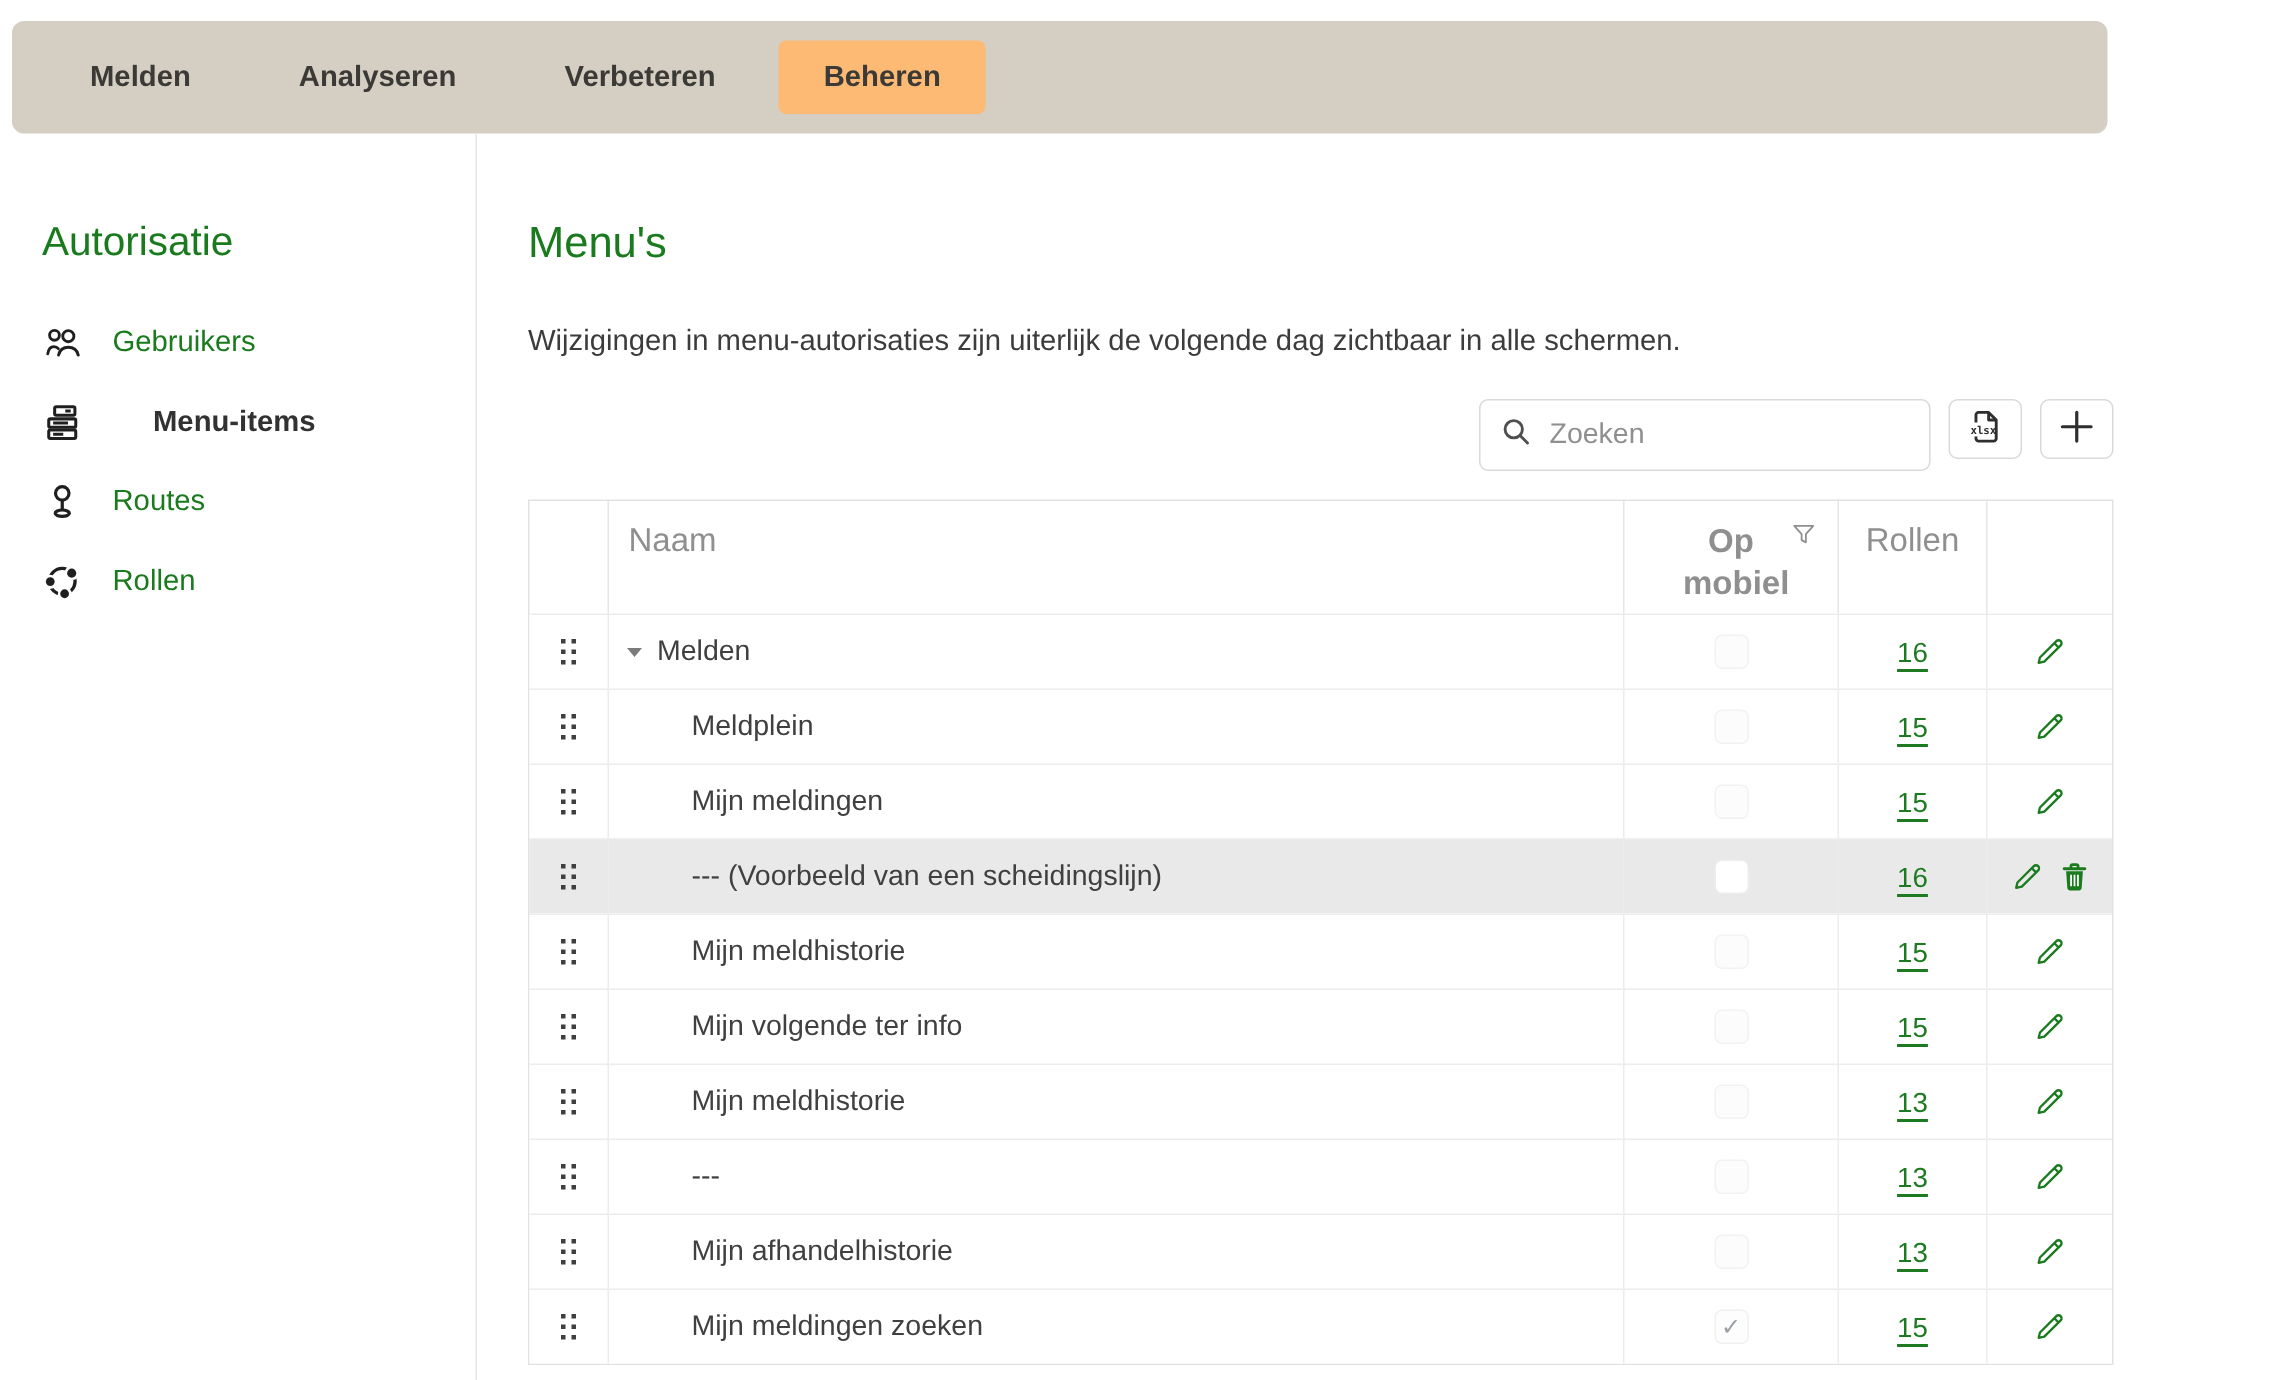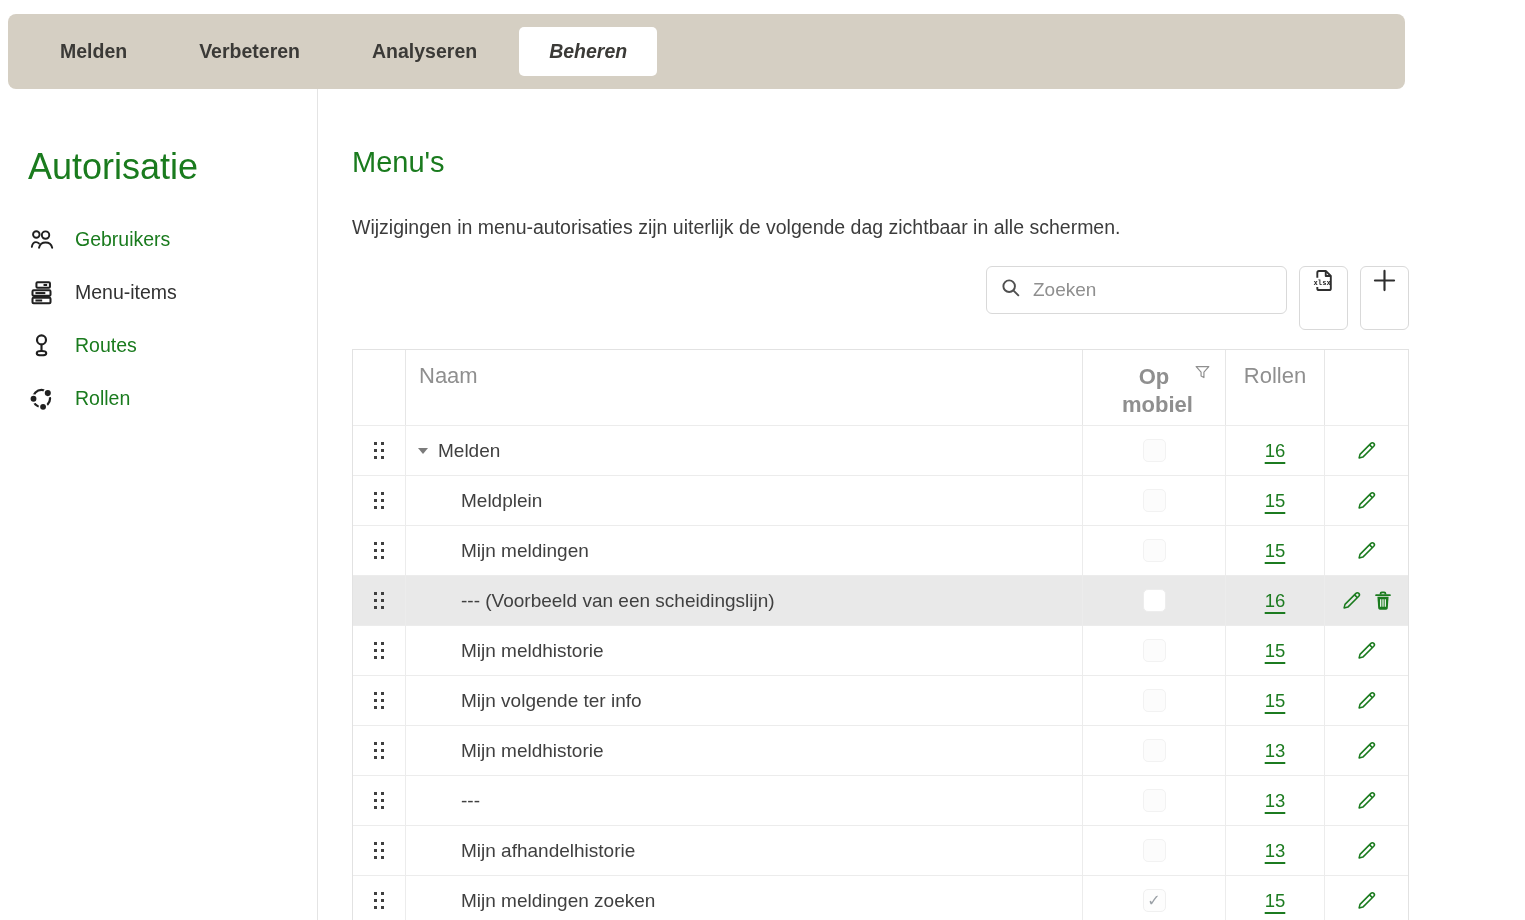--- a/index.html
+++ b/index.html
@@ -4,46 +4,46 @@
 <style>
   * { margin:0; padding:0; box-sizing:border-box; }
   html,body { width:1525px; height:920px; background:#fff; overflow:hidden;
     font-family:"Liberation Sans","DejaVu Sans",sans-serif; }
 
   
   .topbar { margin:14px 0 0 8px; width:1397px; height:75px; background:#d5cfc3;
     border-radius:8px; display:flex; align-items:center; padding-left:22px; gap:12px; }
   .tab { border:none; background:transparent; font-family:inherit; font-size:19.5px;
     font-weight:bold; color:#3b3a37; padding:13px 30px; border-radius:5px; cursor:pointer; }
-  .tab.active { background:#ffffff;font-style:italic; }
+  .tab.active { background:#fdba74; }
 
   
   .content { display:flex; height:831px; }
   .sidebar { width:318px; flex:0 0 318px; border-right:1px solid #e4e4e4;
     padding:57px 0 0 28px; }
-  .side-title { font-size:36px; font-weight:400; color:#1a7b1e; }
+  .side-title { font-size:27px; font-weight:400; color:#1a7b1e; }
   .side-items { margin-top:37px; display:flex; flex-direction:column; gap:25px; }
   .side-item { display:flex; align-items:center; gap:20px; height:28px; cursor:pointer; }
   .side-item .icon { width:27px; display:flex; justify-content:center; }
   .side-item .lbl { font-size:19.5px; color:#1a7b1e; }
-  .side-item.active .lbl { color:#323232; font-weight:normal; }
+  .side-item.active .lbl { color:#323232; font-weight:bold;margin-left:27px; }
 
   .main { flex:1; padding:57px 116px 0 34px; }
   .main-title { font-size:29px; font-weight:400; color:#1a7b1e; }
   .desc { margin-top:37px; font-size:19.5px; color:#3c3c3c; }
 
   
   .toolbar { margin-top:27px; display:flex; justify-content:flex-end; gap:12px; }
   .searchbox { width:301px; height:48px; border:1px solid #d9d9d9; border-radius:6px;
     background:#fff; display:flex; align-items:center; padding:0 13px; gap:11px; }
   .searchbox input { border:none; outline:none; flex:1; font-family:inherit;
     font-size:19px; color:#3c3c3c; background:transparent; }
   .searchbox input::placeholder { color:#8f8f8f; }
-  .iconbtn { width:49px; height:64px; border:1px solid #d9d9d9; border-radius:6px;
-    background:#fff; display:flex; justify-content:center; cursor:pointer; }
+  .iconbtn { width:49px; height:40px; border:1px solid #d9d9d9; border-radius:6px;
+    background:#fff; display:flex; align-items:center; justify-content:center; cursor:pointer; }
 
   
   .table { margin-top:19px; width:100%; border:1px solid #e2e2e2; }
   .thead,.trow { display:grid; grid-template-columns:53px 1fr 143px 99px 83px; }
   .cell { display:flex; align-items:center; border-right:1px solid #ececec; }
   .cell:last-child { border-right:none; }
   .thead { height:75px; }
   .thead .cell { border-right:1px solid #e6e6e6; align-items:flex-start;
     padding-top:13px; color:#8f8f8f; font-size:22px; }
   .thead .cell:last-child { border-right:none; }
@@ -74,22 +74,22 @@
   .c-act { justify-content:center; gap:9px; }
   .act { display:flex; cursor:pointer; }
 </style>
 </head>
 <body>
 
 <div class="page">
 
   <div class="topbar">
       <button class="tab">Melden</button>
+      <button class="tab">Analyseren</button>
       <button class="tab">Verbeteren</button>
-      <button class="tab">Analyseren</button>
       <button class="tab active">Beheren</button>
     </div>
 
   <div class="content">
 
     <aside class="sidebar">
       <h1 class="side-title">Autorisatie</h1>
       <nav class="side-items">
           <div class="side-item">
             <span class="icon">

